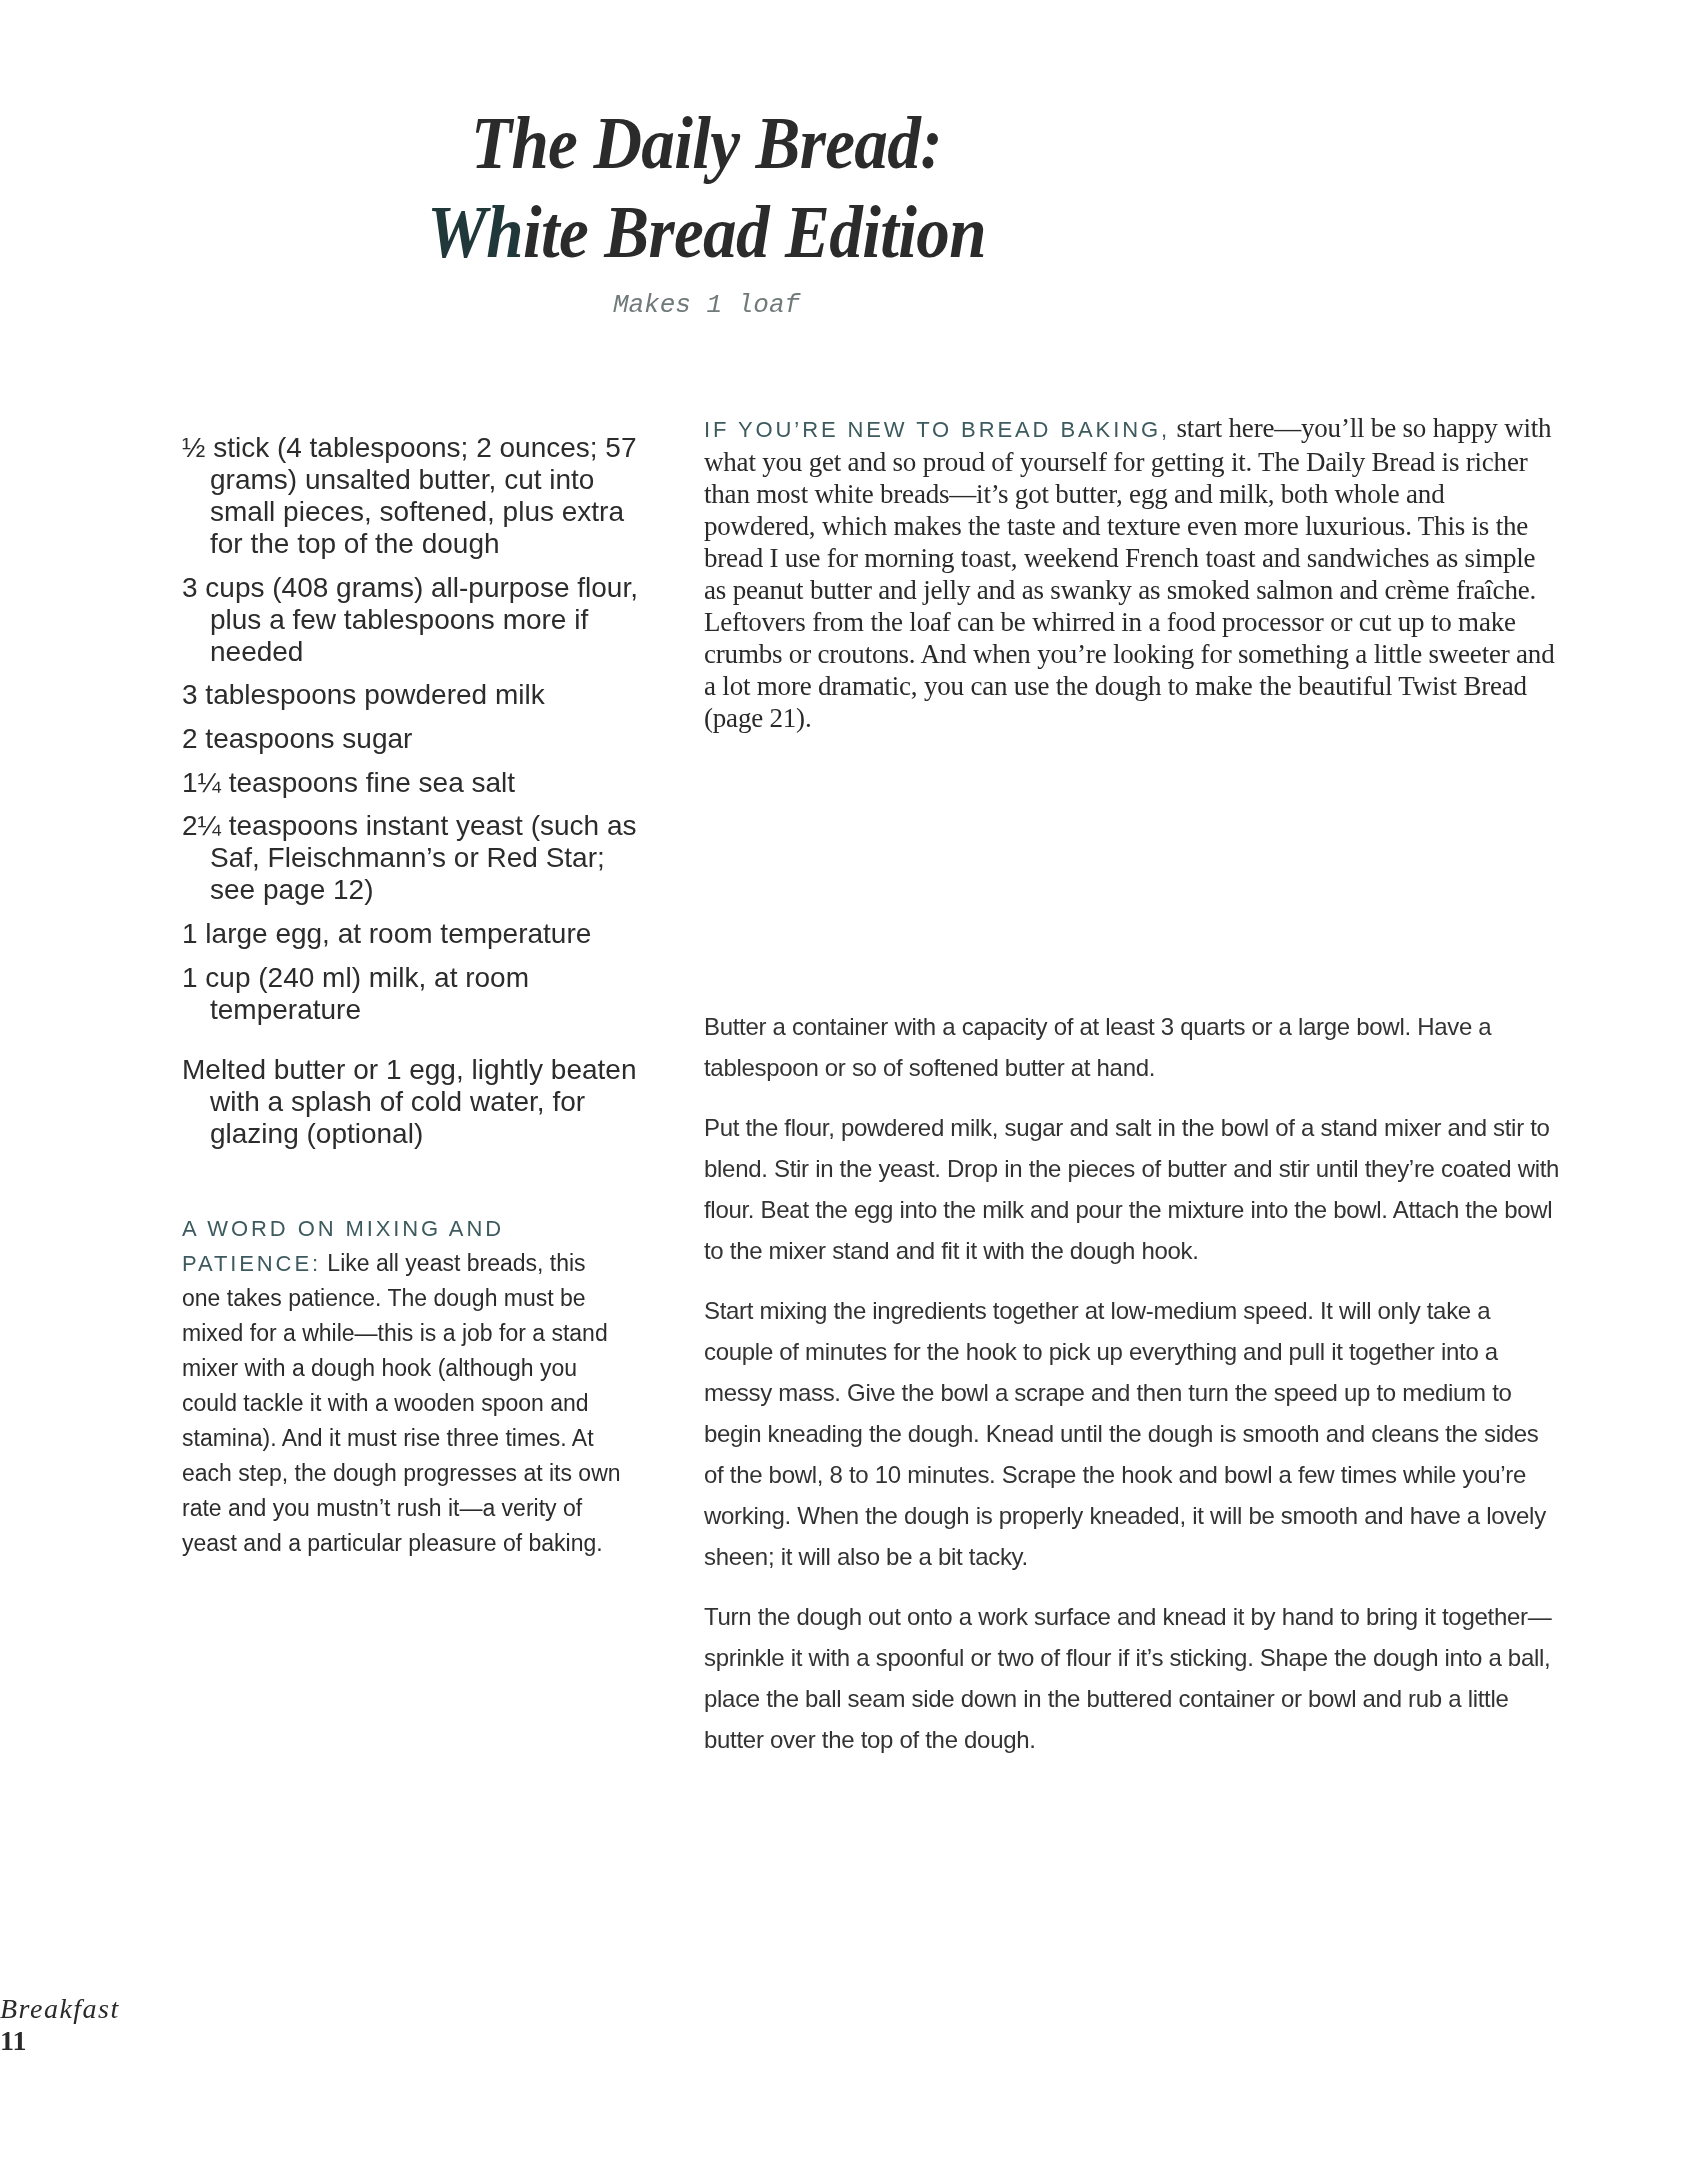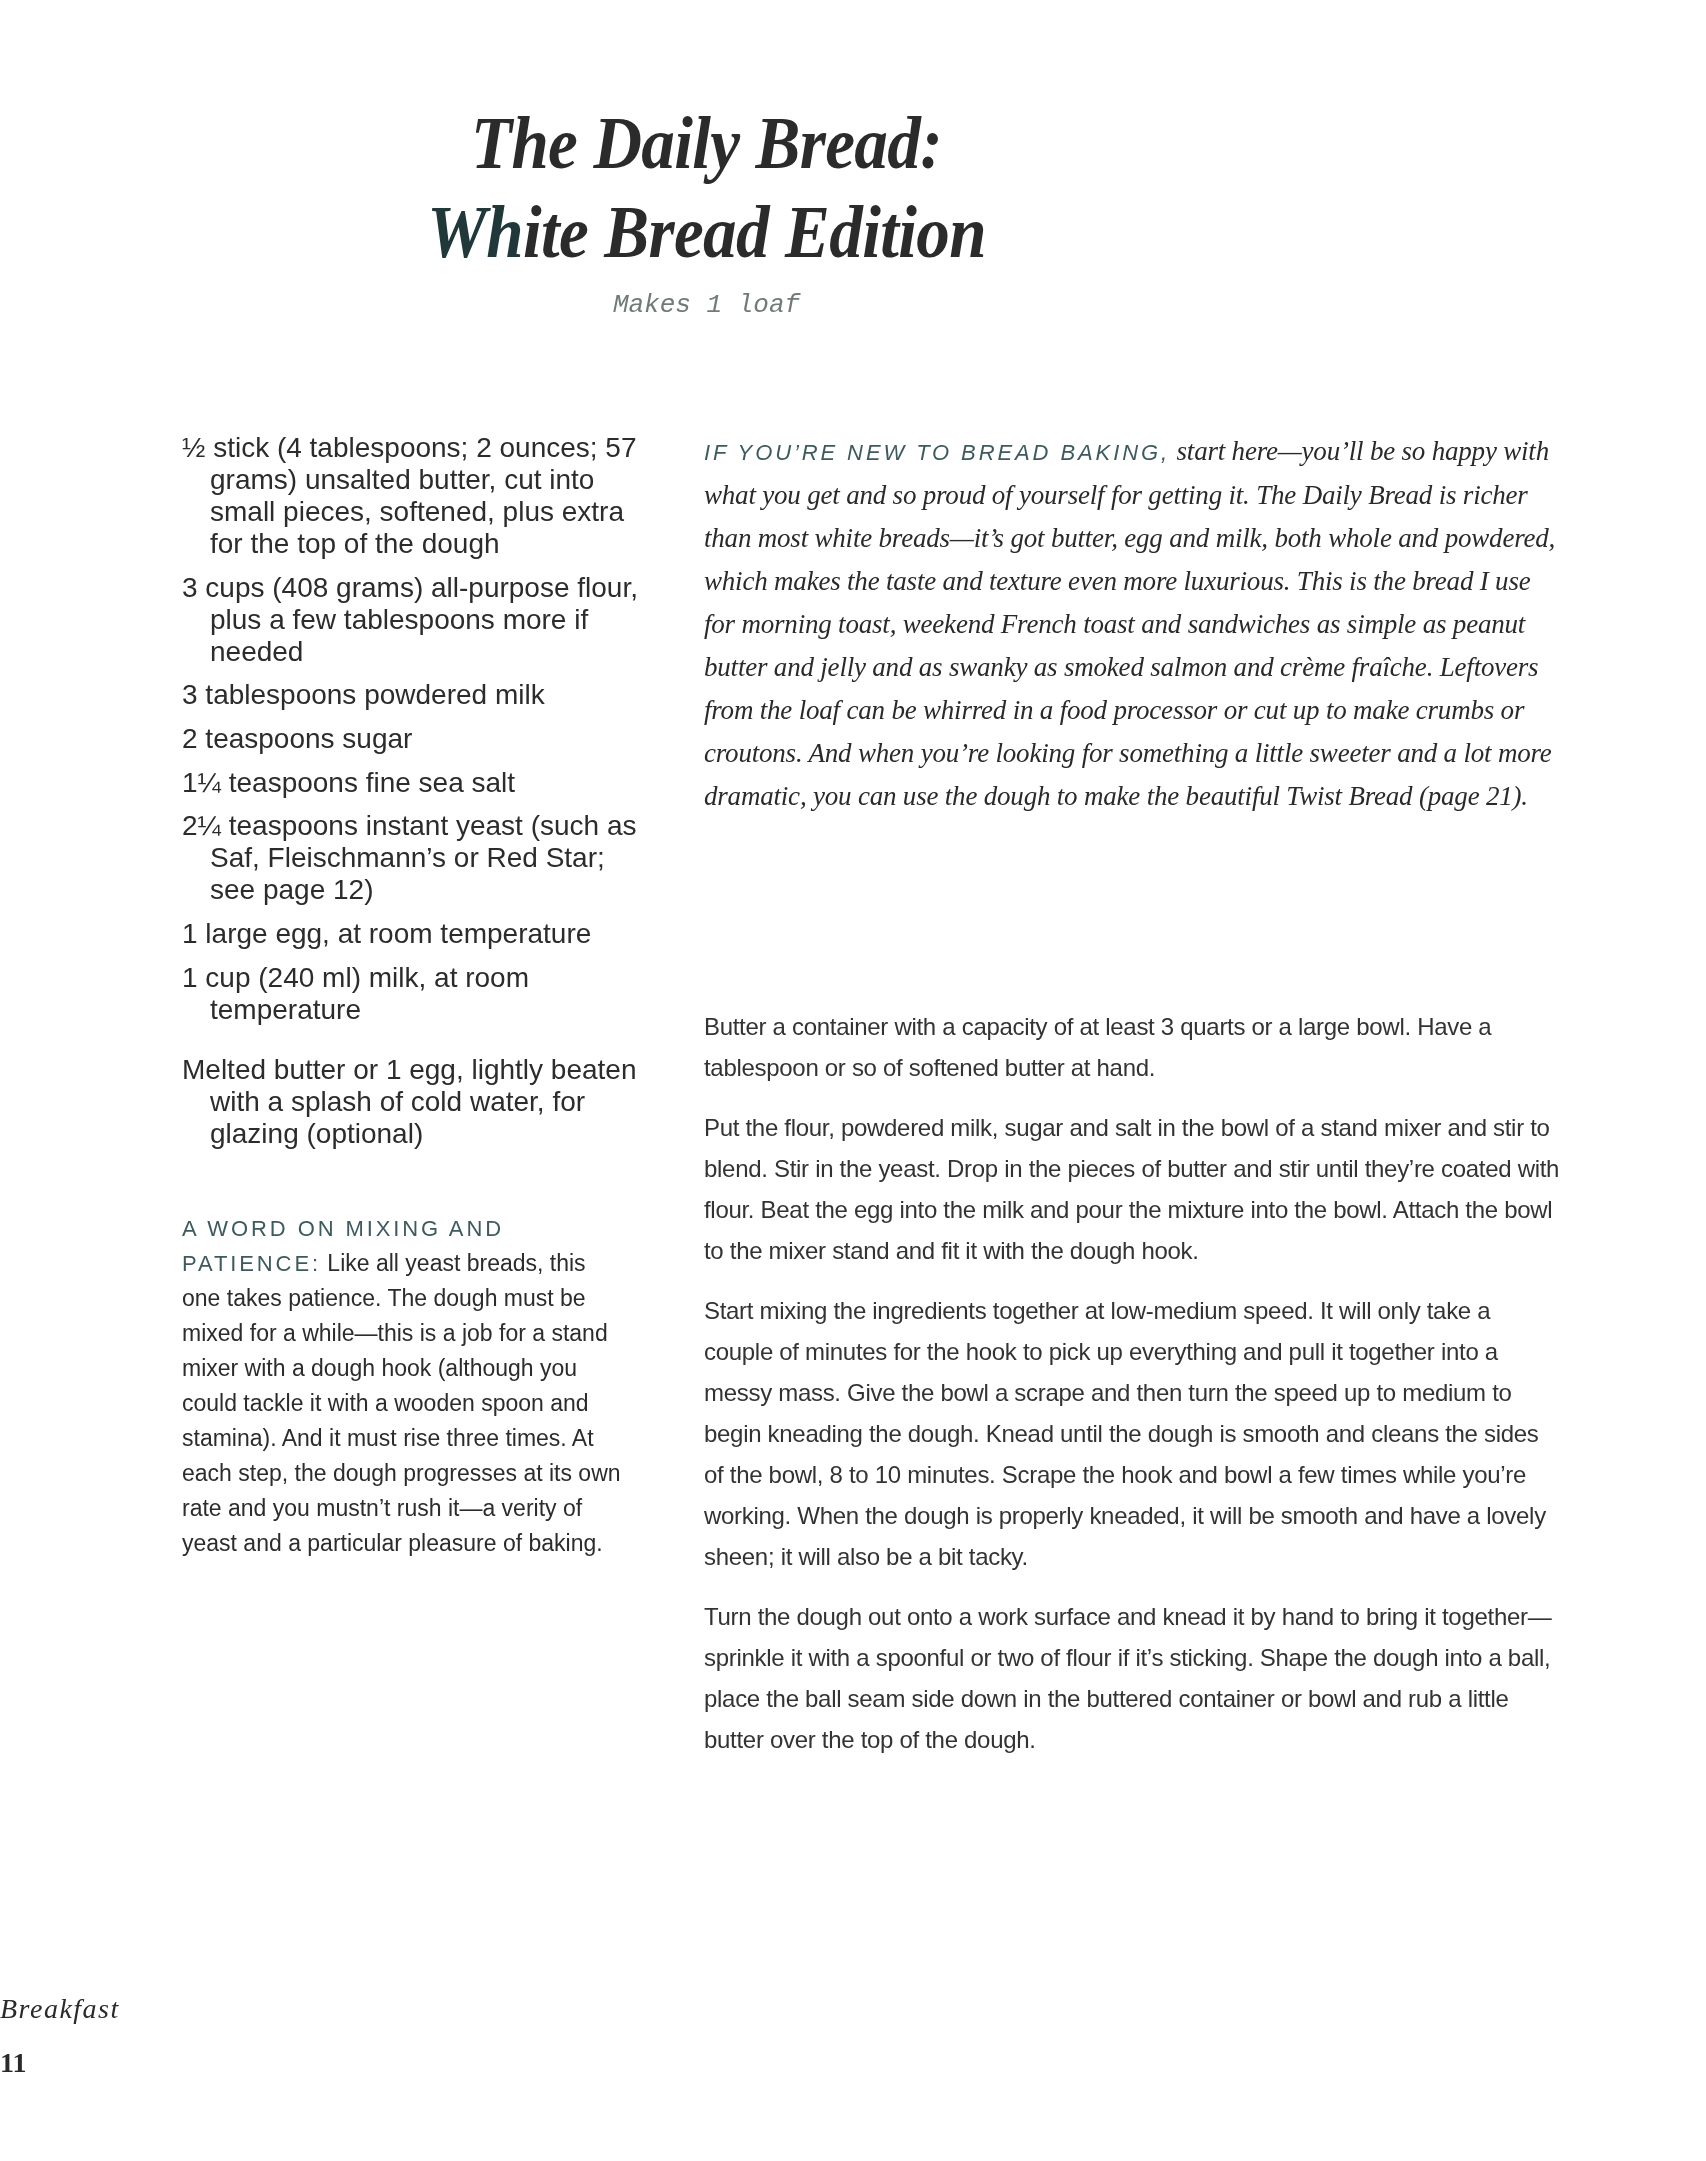--- a/index.html
+++ b/index.html
@@ -21,31 +21,31 @@
 
   .ingredients { position: absolute; left: 182px; top: 432px; width: 468px;
     font-family: "Liberation Sans", "DejaVu Sans", sans-serif; font-size: 28px; line-height: 32px; color: #2c2c2c; }
   .ing { padding-left: 28px; text-indent: -28px; margin: 0 0 11.7px 0; }
   .ing.spaced { margin-top: 28px; }
 
   .sidebar-note { position: absolute; left: 182px; top: 1211px; width: 446px;
     font-family: "Liberation Sans", "DejaVu Sans", sans-serif; font-size: 23px; line-height: 35px; color: #2c2c2c; }
   .caps-label { color: #3d5a5e; letter-spacing: 2.9px; font-size: 22px; }
 
-  .intro { position: absolute; left: 704px; top: 430px; width: 856px;
-    font-family: "Liberation Serif", "DejaVu Serif", serif; font-size: 27px; line-height: 43px; color: #2a2a2a; letter-spacing: -0.2px; font-style: italic; }
+  .intro { position: absolute; left: 704px; top: 412px; width: 856px;
+    font-family: "Liberation Serif", "DejaVu Serif", serif; font-size: 27px; line-height: 32px; color: #2a2a2a; letter-spacing: -0.2px; }
   .intro .caps-label { font-family: "Liberation Sans", "DejaVu Sans", sans-serif; font-size: 22px; letter-spacing: 2.9px; }
 
   .method { position: absolute; left: 704px; top: 1006px; width: 856px;
     font-family: "Liberation Sans", "DejaVu Sans", sans-serif; font-size: 24px; line-height: 41px; color: #333; letter-spacing: -0.3px; }
   .method p { margin: 0 0 19px 0; }
 
   .footer { position: absolute; left: 0; width: 1656px; top: 1993px; text-align: left; }
   .section-name { font-family: "Liberation Serif", "DejaVu Serif", serif; font-style: italic; font-size: 28px; color: #2a2a2a; letter-spacing: 1.5px; }
-  .page-num { margin-top: 22px; font-family: "Liberation Serif", "DejaVu Serif", serif; font-weight: bold; font-size: 28px; color: #2a2a2a; }
+  .page-num { font-family: "Liberation Serif", "DejaVu Serif", serif; font-weight: bold; font-size: 28px; color: #2a2a2a; }
 </style>
 </head>
 <body>
 
 <div class="title-block">
   <h1 class="title-line">The Daily Bread:</h1>
   <h1 class="title-line"><span class="title-accent">Wh</span><span>ite Bread Edition</span></h1>
   <div class="yield">Makes 1 loaf</div>
 </div>
 

